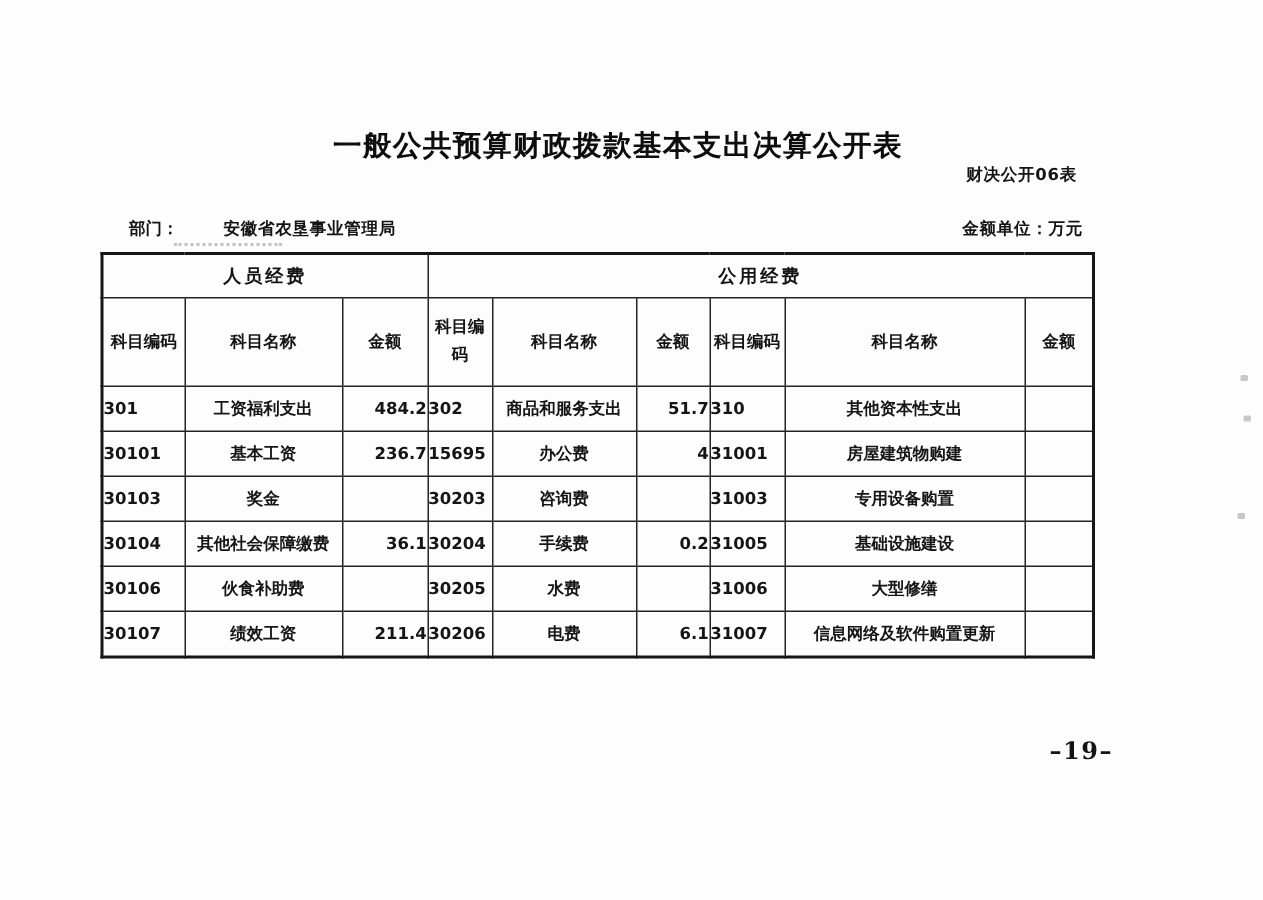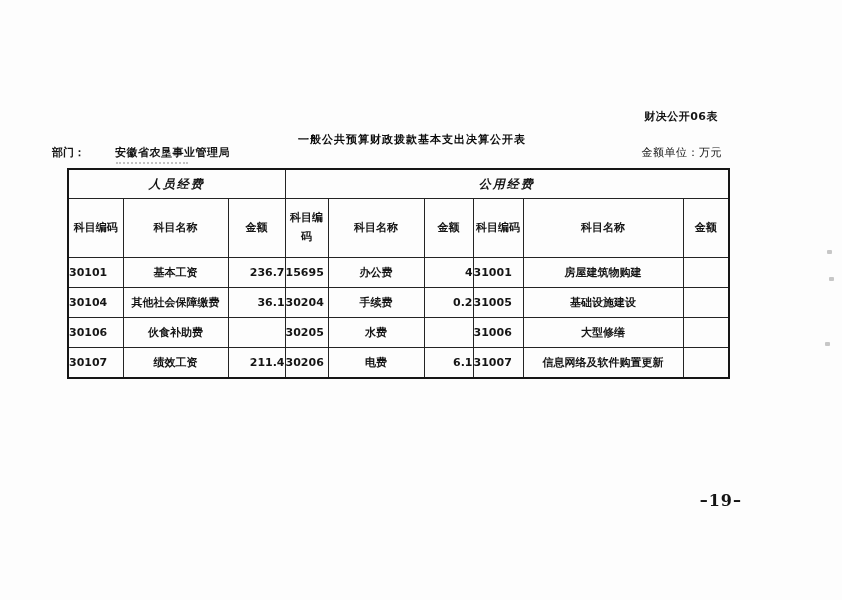--- a/index.html
+++ b/index.html
@@ -8,52 +8,51 @@
     width:842px;height:600px;
     background:#fdfdfd;
     font-family:"DejaVu Sans","Liberation Sans",sans-serif;
     color:#141414;
     overflow:hidden;
     margin:0 auto;
   }
   .doc-title{
     position:absolute;top:84px;left:0;width:824px;
     text-align:center;
-    font-size:11px;font-weight:bold;letter-spacing:1px;
+    font-size:19px;font-weight:bold;letter-spacing:1px;
     color:#0d0d0d;
-    margin-top:48px;
   }
   .form-number{
     position:absolute;top:109px;right:124px;
     font-size:11px;font-weight:bold;letter-spacing:0.5px;
   }
   .dept-line{
-    position:absolute;top:145px;left:52px;
+    position:absolute;top:145px;left:86px;
     font-size:11px;font-weight:bold;
   }
   .dept-line .dept-name{margin-left:30px;letter-spacing:0.5px;}
   .unit-line{
     position:absolute;top:145px;right:120px;
-    font-size:11px;font-weight:normal;letter-spacing:0.5px;
+    font-size:11px;font-weight:bold;letter-spacing:0.5px;
   }
   table.budget{
     position:absolute;top:168px;left:67px;
     width:661px;
     border-collapse:collapse;
     table-layout:fixed;
     border:2px solid #161616;
   }
   table.budget th,table.budget td{
     border:1px solid #242424;
     font-size:11px;font-weight:bold;
     padding:0;
     overflow:hidden;
     color:#151515;
   }
-  tr.group-row th{height:28px;font-size:12px;letter-spacing:2px;text-align:center;font-style:italic;}
+  tr.group-row th{height:28px;font-size:12px;letter-spacing:2px;text-align:center;}
   tr.colhead-row th{height:58px;text-align:center;vertical-align:middle;line-height:1.7;}
   tr.data-row td{height:29px;vertical-align:middle;}
   td.c{text-align:left;padding-left:6px;}
   td.n{text-align:center;}
   td.a{text-align:right;padding-right:5px;}
   .page-number{
     position:absolute;top:491px;right:100px;
     font-family:"DejaVu Serif","Liberation Serif",serif;
     font-size:16px;font-weight:bold;letter-spacing:1px;
   }
@@ -99,28 +98,50 @@
       <th>科目名称</th>
       <th>金额</th>
       <th>科目编码</th>
       <th>科目名称</th>
       <th>金额</th>
       <th>科目编码</th>
       <th>科目名称</th>
       <th>金额</th>
     </tr>
     <tr class="data-row">
+      <td class="c">301</td>
+      <td class="n">工资福利支出</td>
+      <td class="a">484.2</td>
+      <td class="c">302</td>
+      <td class="n">商品和服务支出</td>
+      <td class="a">51.7</td>
+      <td class="c">310</td>
+      <td class="n">其他资本性支出</td>
+      <td class="a"></td>
+    </tr>
+    <tr class="data-row">
       <td class="c">30101</td>
       <td class="n">基本工资</td>
       <td class="a">236.7</td>
       <td class="c">15695</td>
       <td class="n">办公费</td>
       <td class="a">4</td>
       <td class="c">31001</td>
       <td class="n">房屋建筑物购建</td>
+      <td class="a"></td>
+    </tr>
+    <tr class="data-row">
+      <td class="c">30103</td>
+      <td class="n">奖金</td>
+      <td class="a"></td>
+      <td class="c">30203</td>
+      <td class="n">咨询费</td>
+      <td class="a"></td>
+      <td class="c">31003</td>
+      <td class="n">专用设备购置</td>
       <td class="a"></td>
     </tr>
     <tr class="data-row">
       <td class="c">30104</td>
       <td class="n">其他社会保障缴费</td>
       <td class="a">36.1</td>
       <td class="c">30204</td>
       <td class="n">手续费</td>
       <td class="a">0.2</td>
       <td class="c">31005</td>

